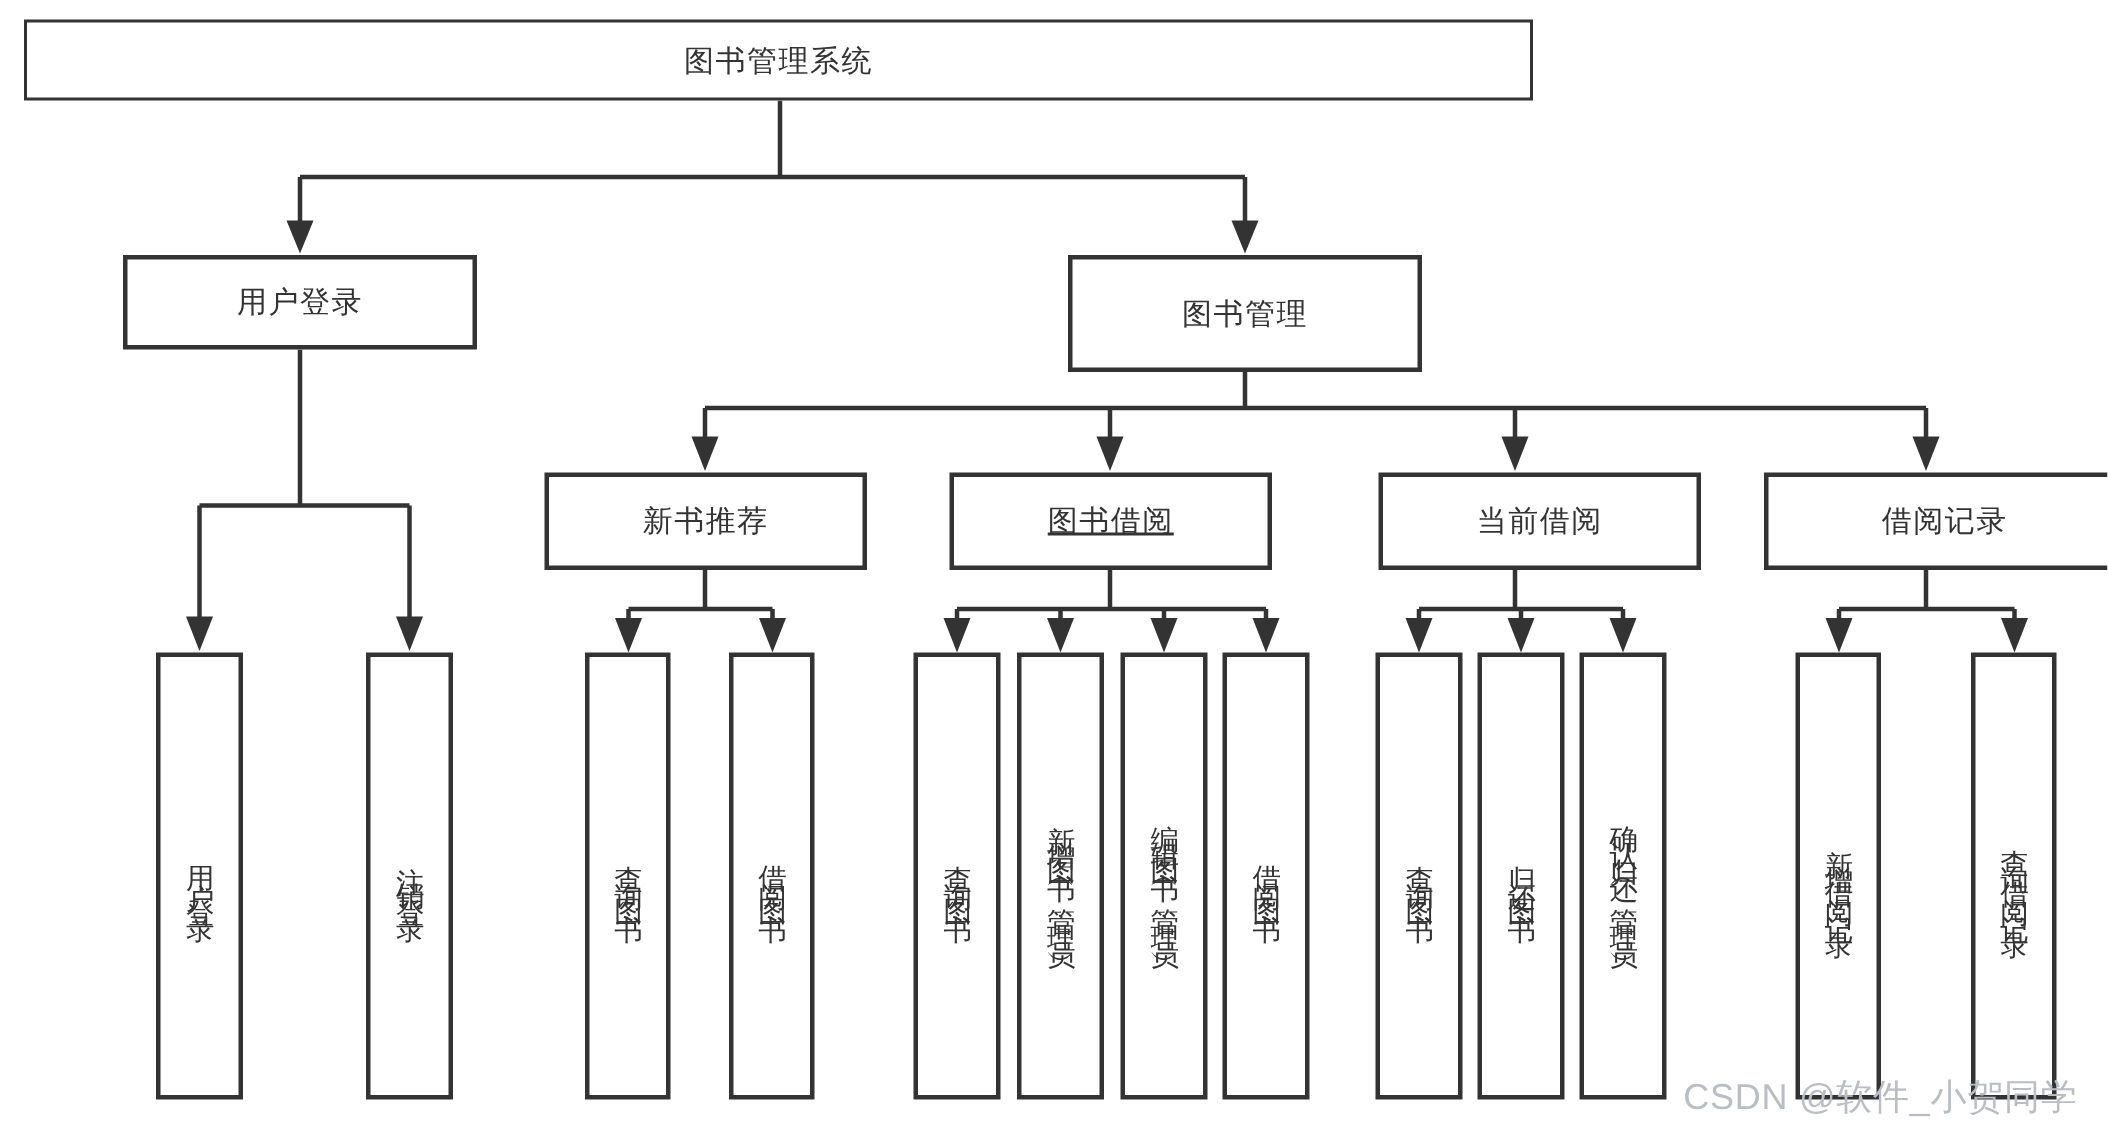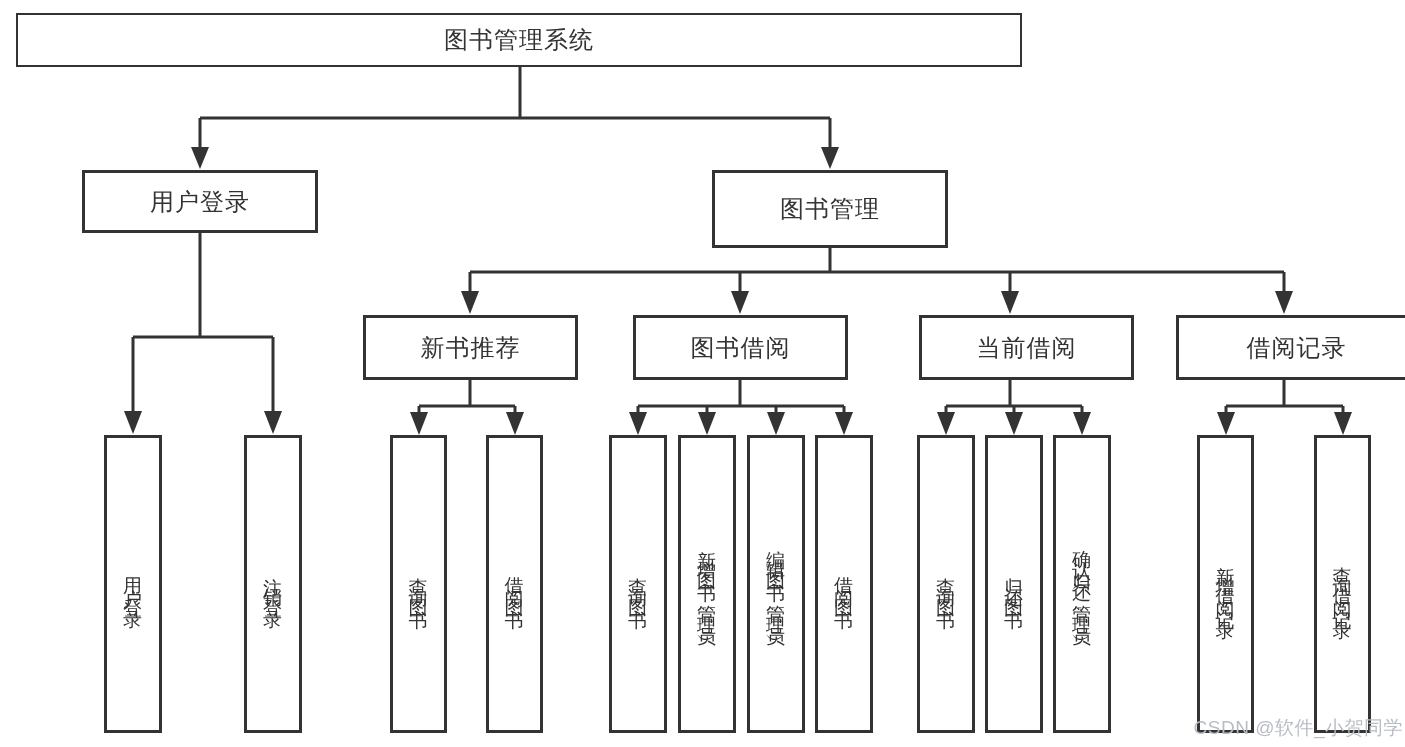--- a/index.html
+++ b/index.html
@@ -39,37 +39,37 @@
     position: absolute;
     background: var(--box-fill);
     border: 3px solid var(--box-border);
     color: var(--label-text);
     display: flex;
     align-items: center;
     justify-content: center;
   }
   .node.root-node { border-width: 2.5px; }
   .h-node {
-    font-size: 24px;
+    font-size: 20px;
     letter-spacing: 1px;
     white-space: nowrap;
   }
   .v-node {
     writing-mode: vertical-rl;
     text-orientation: mixed;
     font-size: 19px;
     letter-spacing: 11px;
     line-height: 1;
     white-space: nowrap;
   }
   .watermark {
     position: absolute;
-    right: 2px;
+    right: 20px;
     top: 715px;
-    font-size: 19px;
+    font-size: 24px;
     letter-spacing: 0.5px;
     color: var(--watermark-text);
     white-space: nowrap;
   }
 </style>
 </head>
 <body>
 
 <div class="canvas">
 
@@ -122,21 +122,21 @@
       <polygon points="1334,412 1352,412 1343,435"></polygon>
     </g>
   </svg>
 
   <div class="node h-node root-node" style="left:16px; top:13px; width:1006px; height:54px;">图书管理系统</div>
 
   <div class="node h-node" style="left:82px; top:170px; width:236px; height:63px;">用户登录</div>
   <div class="node h-node" style="left:712px; top:170px; width:236px; height:78px;">图书管理</div>
 
   <div class="node h-node" style="left:363px; top:315px; width:215px; height:65px;text-align:center;">新书推荐</div>
-  <div class="node h-node" style="left:633px; top:315px; width:215px; height:65px;">图书借阅</div>
+  <div class="node h-node" style="left:633px; top:315px; width:215px; height:65px;text-decoration:underline;">图书借阅</div>
   <div class="node h-node" style="left:903px; top:315px; width:215px; height:65px;margin-left:16px;">当前借阅</div>
   <div class="node h-node" style="left:1176px; top:315px; width:241px; height:65px;">借阅记录</div>
 
   <div class="node v-node" style="left:104px; top:435px; width:58px; height:298px;">用户登录</div>
   <div class="node v-node" style="left:244px; top:435px; width:58px; height:298px;">注销登录</div>
 
   <div class="node v-node" style="left:390px; top:435px; width:57px; height:298px;">查询图书</div>
   <div class="node v-node" style="left:486px; top:435px; width:57px; height:298px;">借阅图书</div>
 
   <div class="node v-node" style="left:609px; top:435px; width:58px; height:298px;">查询图书</div>

